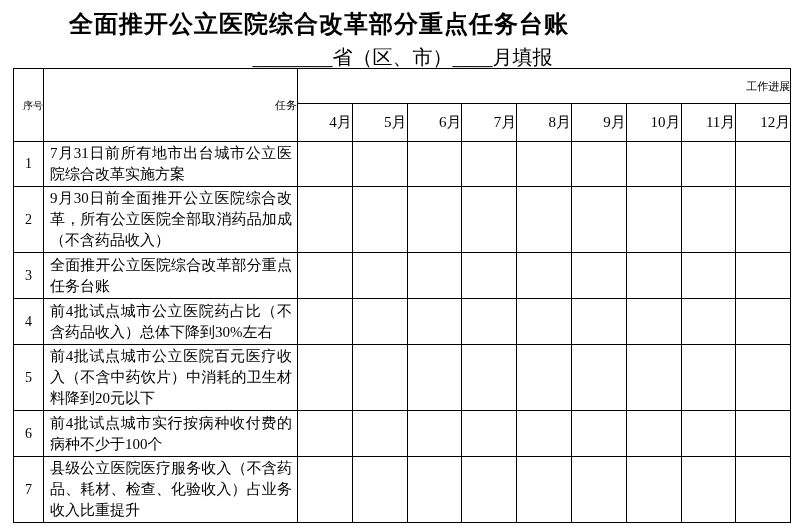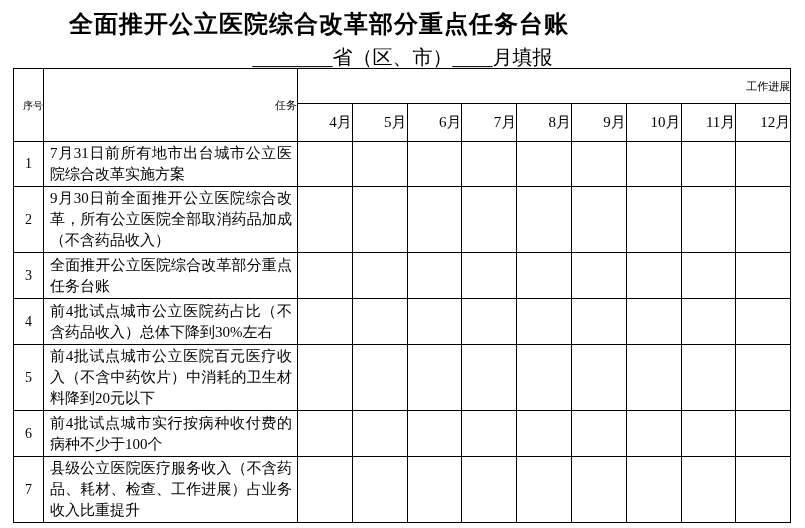--- a/index.html
+++ b/index.html
@@ -176,21 +176,21 @@
       <td class="progress-cell"></td>
       <td class="progress-cell"></td>
       <td class="progress-cell"></td>
       <td class="progress-cell"></td>
       <td class="progress-cell"></td>
       <td class="progress-cell"></td>
       <td class="progress-cell"></td>
     </tr>
     <tr class="r3">
       <td class="idx-cell">7</td>
-      <td class="task-cell">县级公立医院医疗服务收入（不含药品、耗材、检查、工作进展）占业务收入比重提升</td>
+      <td class="task-cell">县级公立医院医疗服务收入（不含药品、耗材、检查、化验收入）占业务收入比重提升</td>
       <td class="progress-cell"></td>
       <td class="progress-cell"></td>
       <td class="progress-cell"></td>
       <td class="progress-cell"></td>
       <td class="progress-cell"></td>
       <td class="progress-cell"></td>
       <td class="progress-cell"></td>
       <td class="progress-cell"></td>
       <td class="progress-cell"></td>
     </tr>

